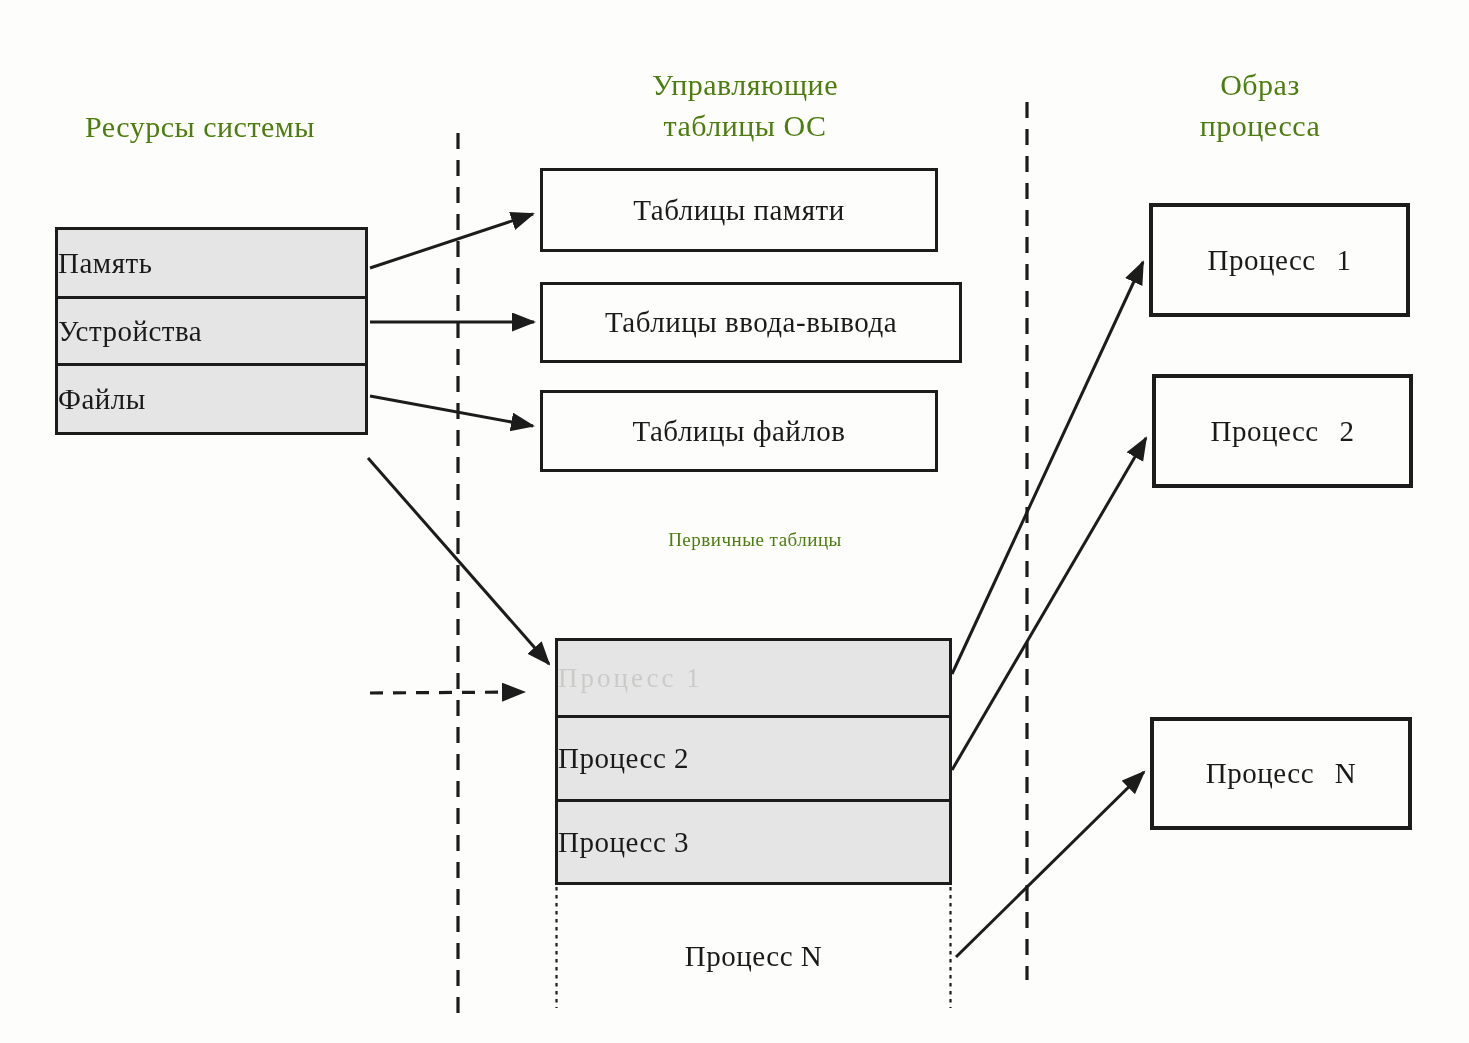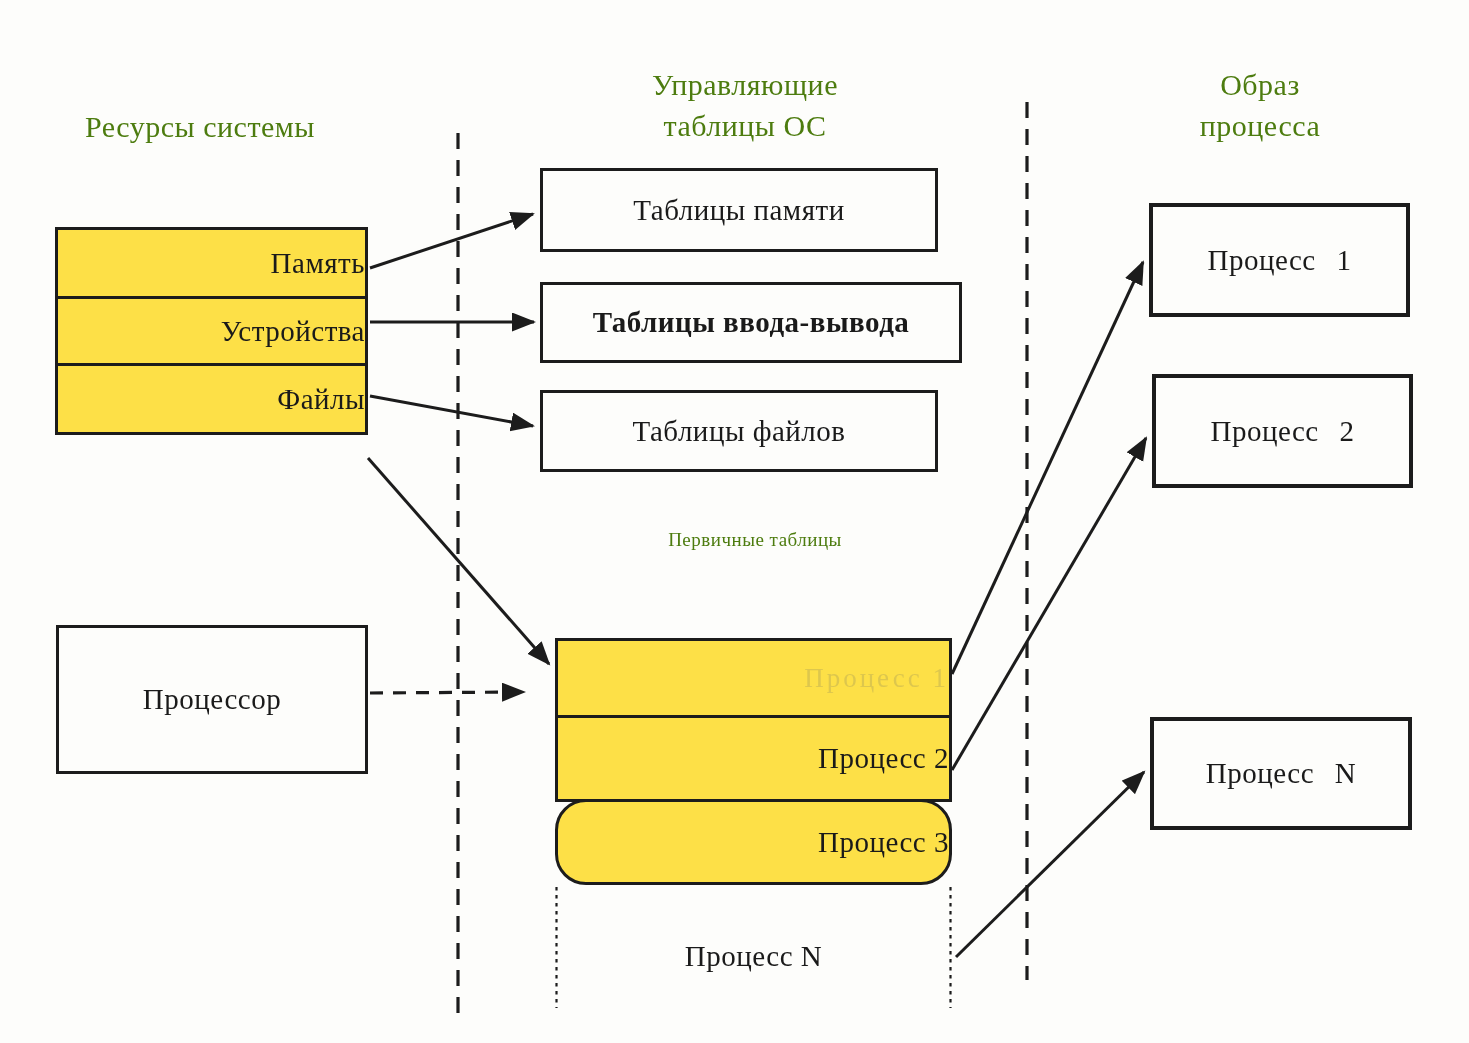--- a/index.html
+++ b/index.html
@@ -27,23 +27,23 @@
     font-size:29px;
     letter-spacing:0.5px;
     text-align:right;
     background:#fdfdfb;
     box-sizing:border-box;
   }
   .box.thick{border-width:4px;}
   .stack-row{
     position:absolute;
     border:3px solid #1c1c1c;
-    display:flex;align-items:center;justify-content:flex-end;
+    display:flex;align-items:center;justify-content:flex-start;
     font-size:29px;letter-spacing:0.5px;
-    background:#fde047;box-sizing:border-box;
+    background:#e5e5e5;box-sizing:border-box;
   }
   .open-row{
     position:absolute;
     display:flex;align-items:center;justify-content:center;
     font-size:29px;letter-spacing:0.5px;
     box-sizing:border-box;
     padding-top:20px;
   }
   .wide-num{word-spacing:0.45em;}
   .ghost{
@@ -84,41 +84,38 @@
   <div class="stack-row" style="left:55px;top:227px;width:313px;height:72px;">
     <span>Память</span>
   </div>
   <div class="stack-row" style="left:55px;top:363px;width:313px;height:72px;">
     <span>Файлы</span>
   </div>
   <div class="stack-row" style="left:55px;top:296px;width:313px;height:70px;">
     <span>Устройства</span>
   </div>
 
-  <div class="box" style="left:56px;top:625px;width:312px;height:149px;">
-    <span>Процессор</span>
-  </div>
 
   <div class="box" style="left:540px;top:168px;width:398px;height:84px;">
     <span>Таблицы памяти</span>
   </div>
-  <div class="box" style="left:540px;top:282px;width:422px;height:81px;font-weight:bold;">
+  <div class="box" style="left:540px;top:282px;width:422px;height:81px;">
     <span>Таблицы ввода-вывода</span>
   </div>
   <div class="box" style="left:540px;top:390px;width:398px;height:82px;">
     <span>Таблицы файлов</span>
   </div>
 
   <div class="stack-row" style="left:555px;top:638px;width:397px;height:80px;">
     <span class="ghost">Процесс 1</span>
   </div>
   <div class="stack-row" style="left:555px;top:715px;width:397px;height:87px;">
     <span>Процесс 2</span>
   </div>
-  <div class="stack-row" style="left:555px;top:799px;width:397px;height:86px;border-radius:31px;">
+  <div class="stack-row" style="left:555px;top:799px;width:397px;height:86px;">
     <span>Процесс 3</span>
   </div>
   <div class="open-row" style="left:555px;top:885px;width:397px;height:123px;">
     <span>Процесс N</span>
   </div>
 
   <div class="box thick" style="left:1149px;top:203px;width:261px;height:114px;">
     <span class="wide-num">Процесс 1</span>
   </div>
   <div class="box thick" style="left:1152px;top:374px;width:261px;height:114px;">

